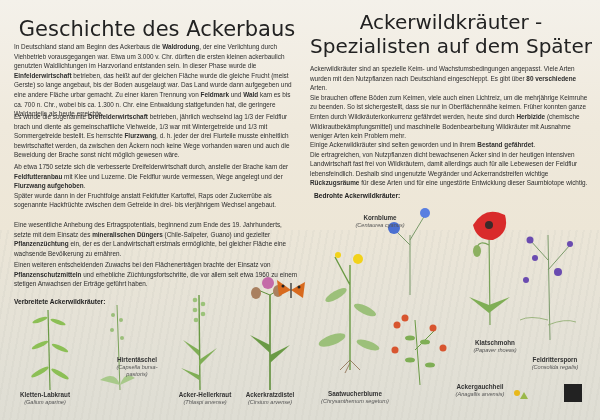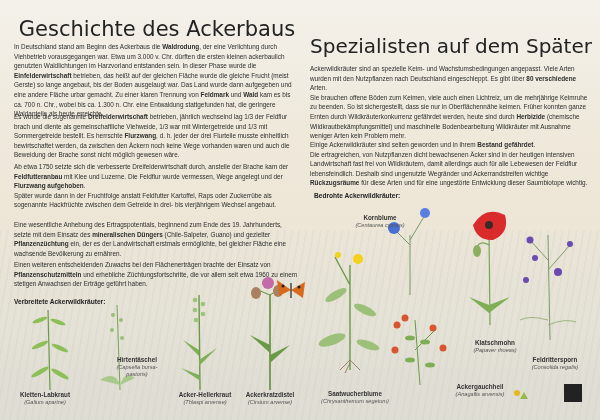--- a/index.html
+++ b/index.html
@@ -51,21 +51,21 @@
   <p class="para" style="top:42px;"><span>In Deutschland stand am Beginn des Ackerbaus die </span><b>Waldrodung</b><span>, der eine Verlichtung durch Viehbetrieb vorausgegangen war. Etwa um 3.000 v. Chr. dürften die ersten kleinen ackerbaulich genutzten Waldlichtungen im Harzvorland entstanden sein. In dieser Phase wurde die </span><b>Einfelderwirtschaft</b><span> betrieben, das heißt auf der gleichen Fläche wurde die gleiche Frucht (meist Gerste) so lange angebaut, bis der Boden ausgelaugt war. Das Land wurde dann aufgegeben und eine andere Fläche urbar gemacht. Zu einer klaren Trennung von </span><b>Feldmark</b><span> und </span><b>Wald</b><span> kam es bis ca. 700 n. Chr., wobei bis ca. 1.300 n. Chr. eine Entwaldung stattgefunden hat, die geringere Waldanteile als heute erreichte.</span></p>
   <p class="para" style="top:112px;"><span>Es wurde die sogenannte </span><b>Dreifelderwirtschaft</b><span> betrieben, jährlich wechselnd lag 1/3 der Feldflur brach und diente als gemeinschaftliche Viehweide, 1/3 war mit Wintergetreide und 1/3 mit Sommergetreide bestellt. Es herrschte </span><b>Flurzwang</b><span>, d. h. jeder der drei Flurteile musste einheitlich bewirtschaftet werden, da zwischen den Äckern noch keine Wege vorhanden waren und auch die Beweidung der Brache sonst nicht möglich gewesen wäre.</span></p>
   <p class="para" style="top:162px;"><span>Ab etwa 1750 setzte sich die verbesserte Dreifelderwirtschaft durch, anstelle der Brache kam der </span><b>Feldfutteranbau</b><span> mit Klee und Luzerne. Die Feldflur wurde vermessen, Wege angelegt und der </span><b>Flurzwang aufgehoben</b><span>.</span><br><span>Später wurde dann in der Fruchtfolge anstatt Feldfutter Kartoffel, Raps oder Zuckerrübe als sogenannte Hackfrüchte zwischen dem Getreide in drei- bis vierjährigem Wechsel angebaut.</span></p>
   <p class="para" style="top:220px;"><span>Eine wesentliche Anhebung des Ertragspotentials, beginnend zum Ende des 19. Jahrhunderts, setzte mit dem Einsatz des </span><b>mineralischen Düngers</b><span> (Chile-Salpeter, Guano) und gezielter </span><b>Pflanzenzüchtung</b><span> ein, der es der Landwirtschaft erstmals ermöglichte, bei gleicher Fläche eine wachsende Bevölkerung zu ernähren.</span></p>
   <p class="para" style="top:260px;"><span>Einen weiteren entscheidenden Zuwachs bei den Flächenerträgen brachte der Einsatz von </span><b>Pflanzenschutzmitteln</b><span> und erhebliche Züchtungsfortschritte, die vor allem seit etwa 1960 zu einem stetigen Anwachsen der Erträge geführt haben.</span></p>
   <div class="subhead" style="left:0; top:298px;">Verbreitete Ackerwildkräuter:</div>
 </div>
 
 <div class="col col-right">
   <h1 class="title-right">
-    <br>
+    <span>Ackerwildkräuter -</span><br>
     <span>Spezialisten auf dem Später</span>
   </h1>
   <p class="para" style="top:64px;"><span>Ackerwildkräuter sind an spezielle Keim- und Wachstumsbedingungen angepasst. Viele Arten wurden mit den Nutzpflanzen nach Deutschland eingeschleppt. Es gibt über </span><b>80 verschiedene</b><span> Arten.</span><br><span>Sie brauchen offene Böden zum Keimen, viele auch einen Lichtreiz, um die mehrjährige Keimruhe zu beenden. So ist sichergestellt, dass sie nur in Oberflächennähe keimen. Früher konnten ganze Ernten durch Wildkräuterkonkurrenz gefährdet werden, heute sind durch </span><b>Herbizide</b><span> (chemische Wildkrautbekämpfungsmittel) und maschinelle Bodenbearbeitung Wildkräuter mit Ausnahme weniger Arten kein Problem mehr.</span></p>
   <p class="para" style="top:140px;"><span>Einige Ackerwildkräuter sind selten geworden und in ihrem </span><b>Bestand gefährdet</b><span>.</span><br><span>Die ertragreichen, von Nutzpflanzen dicht bewachsenen Äcker sind in der heutigen intensiven Landwirtschaft fast frei von Wildkräutern, damit allerdings auch für alle Lebewesen der Feldflur lebensfeindlich. Deshalb sind ungenutzte Wegränder und Ackerrandstreifen wichtige </span><b>Rückzugsräume</b><span> für diese Arten und für eine ungestörte Entwicklung dieser Saumbiotope wichtig.</span></p>
   <div class="subhead" style="left:4px; top:192px;">Bedrohte Ackerwildkräuter:</div>
 </div>
 
 <svg class="plant" style="left:20px; top:300px;" width="60" height="90">
   <path d="M30 90 L28 10" stroke="#6a9a45" stroke-width="1.2" fill="none"></path>
   <g fill="#8cbf55">

